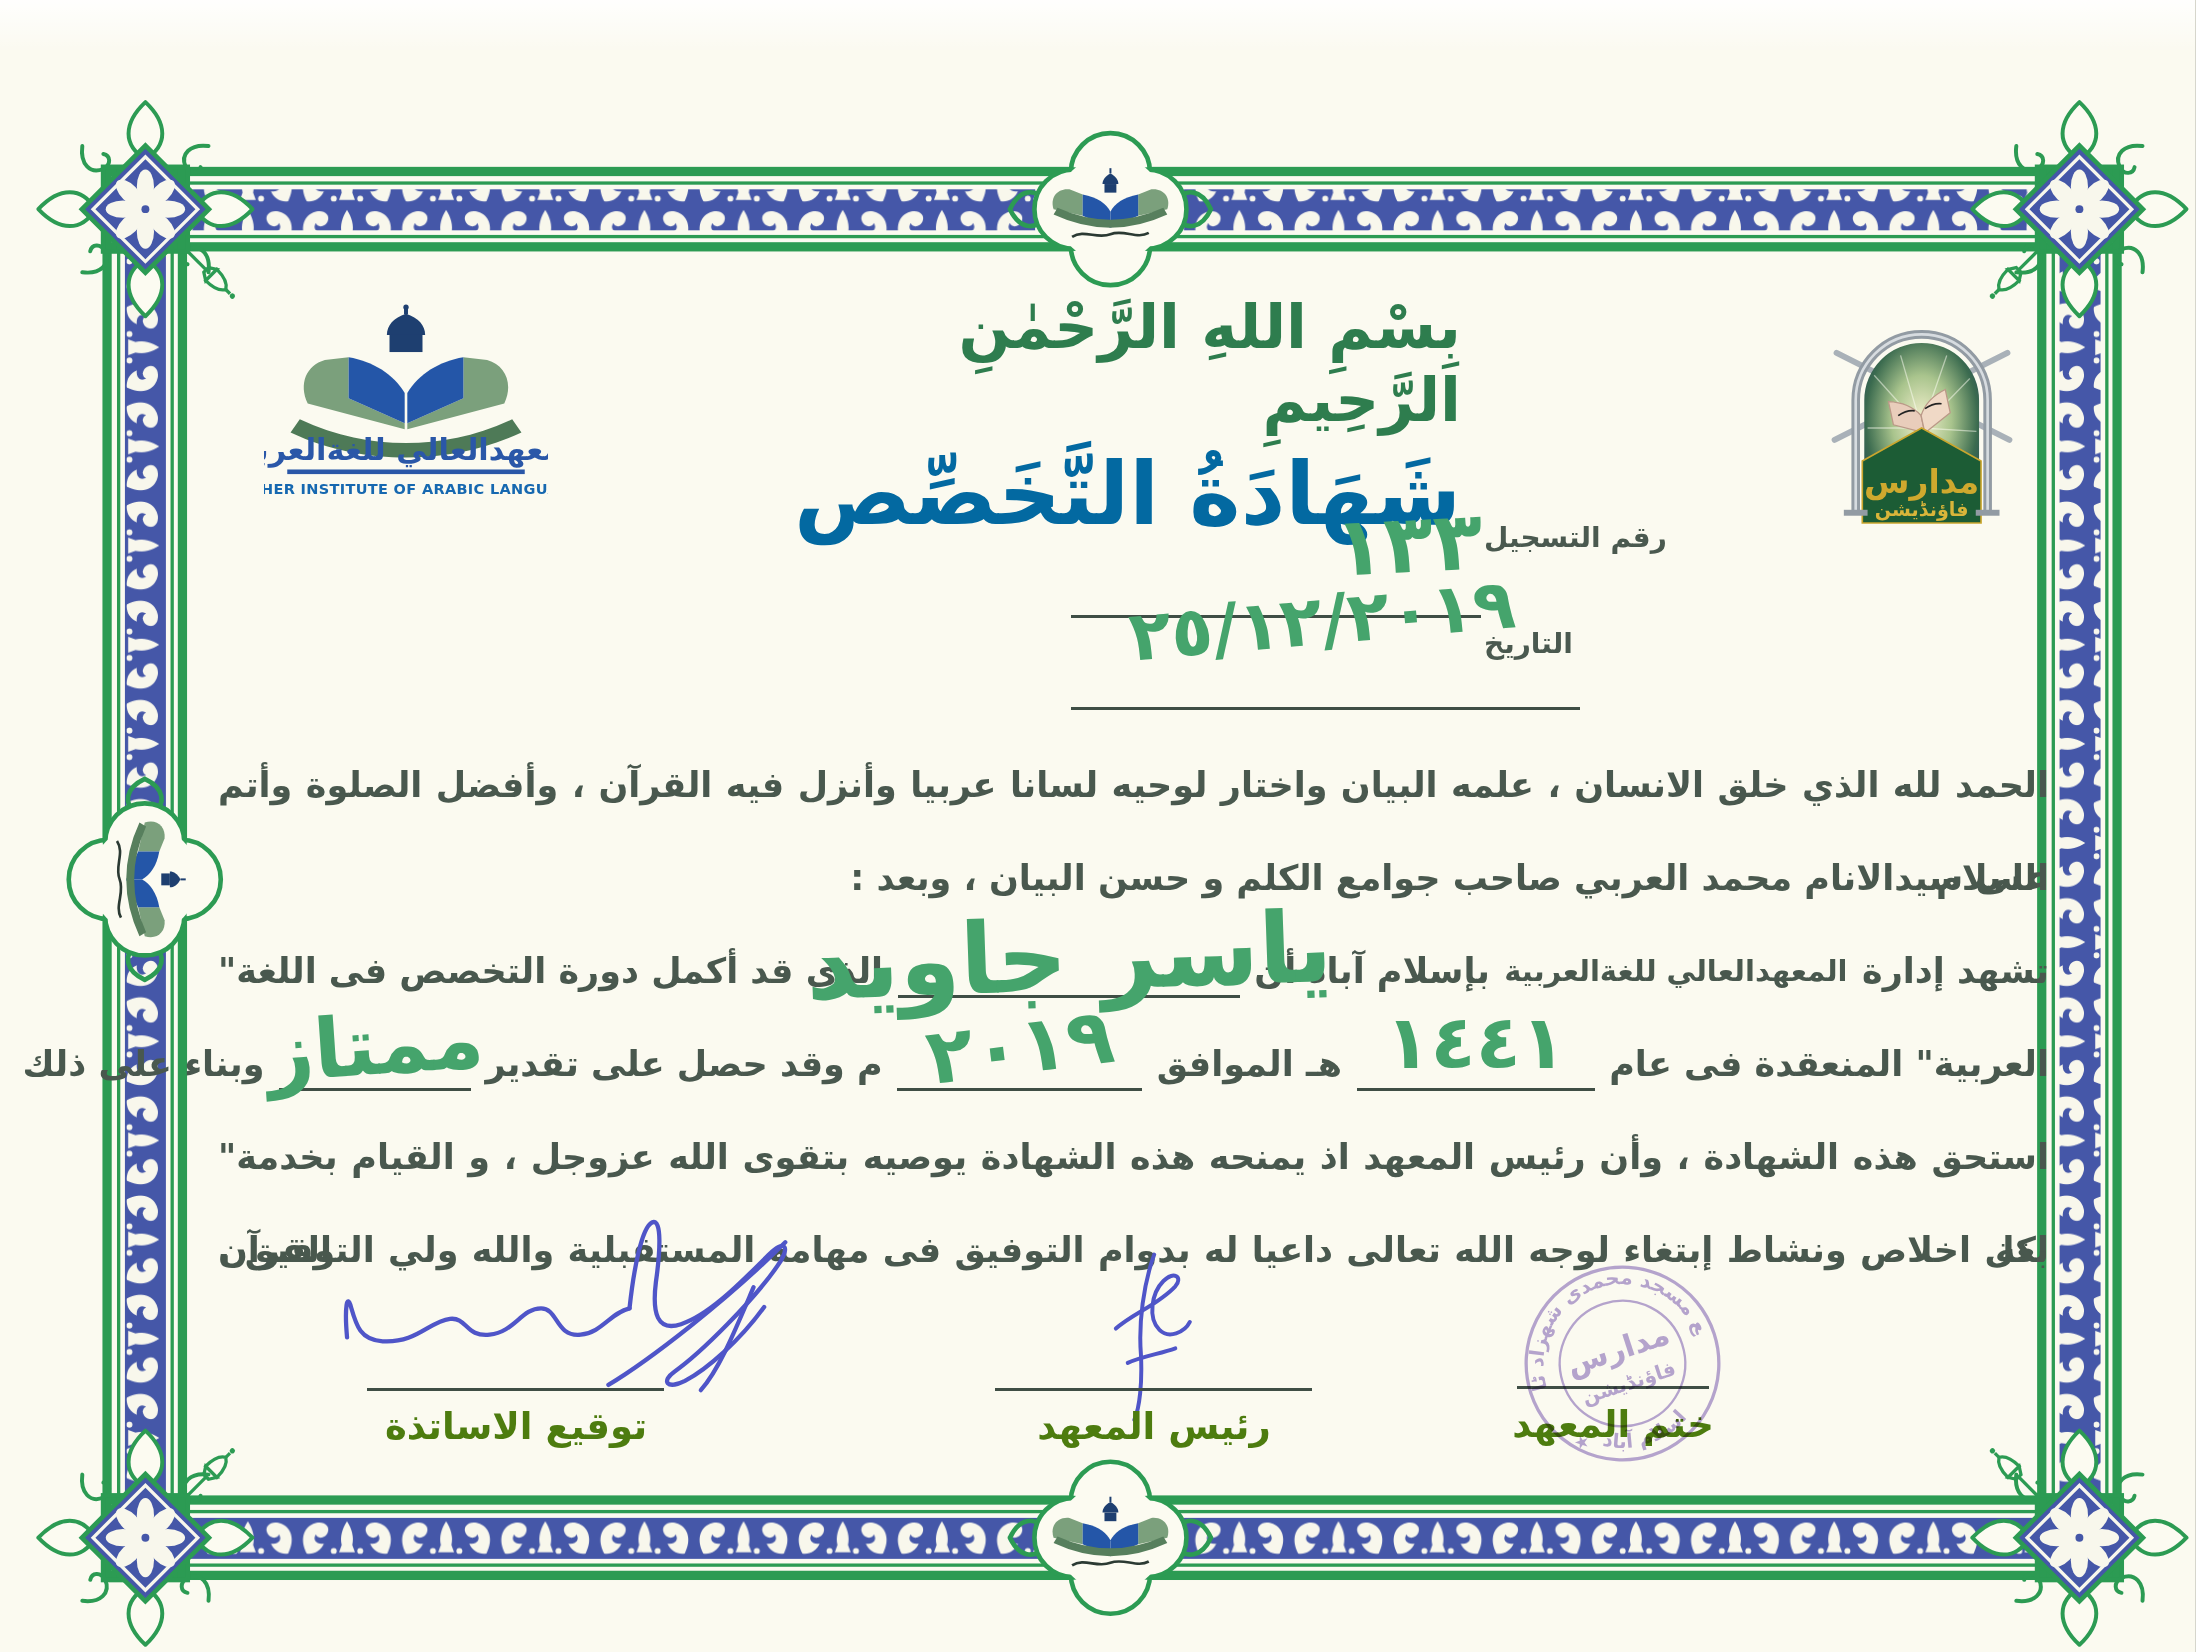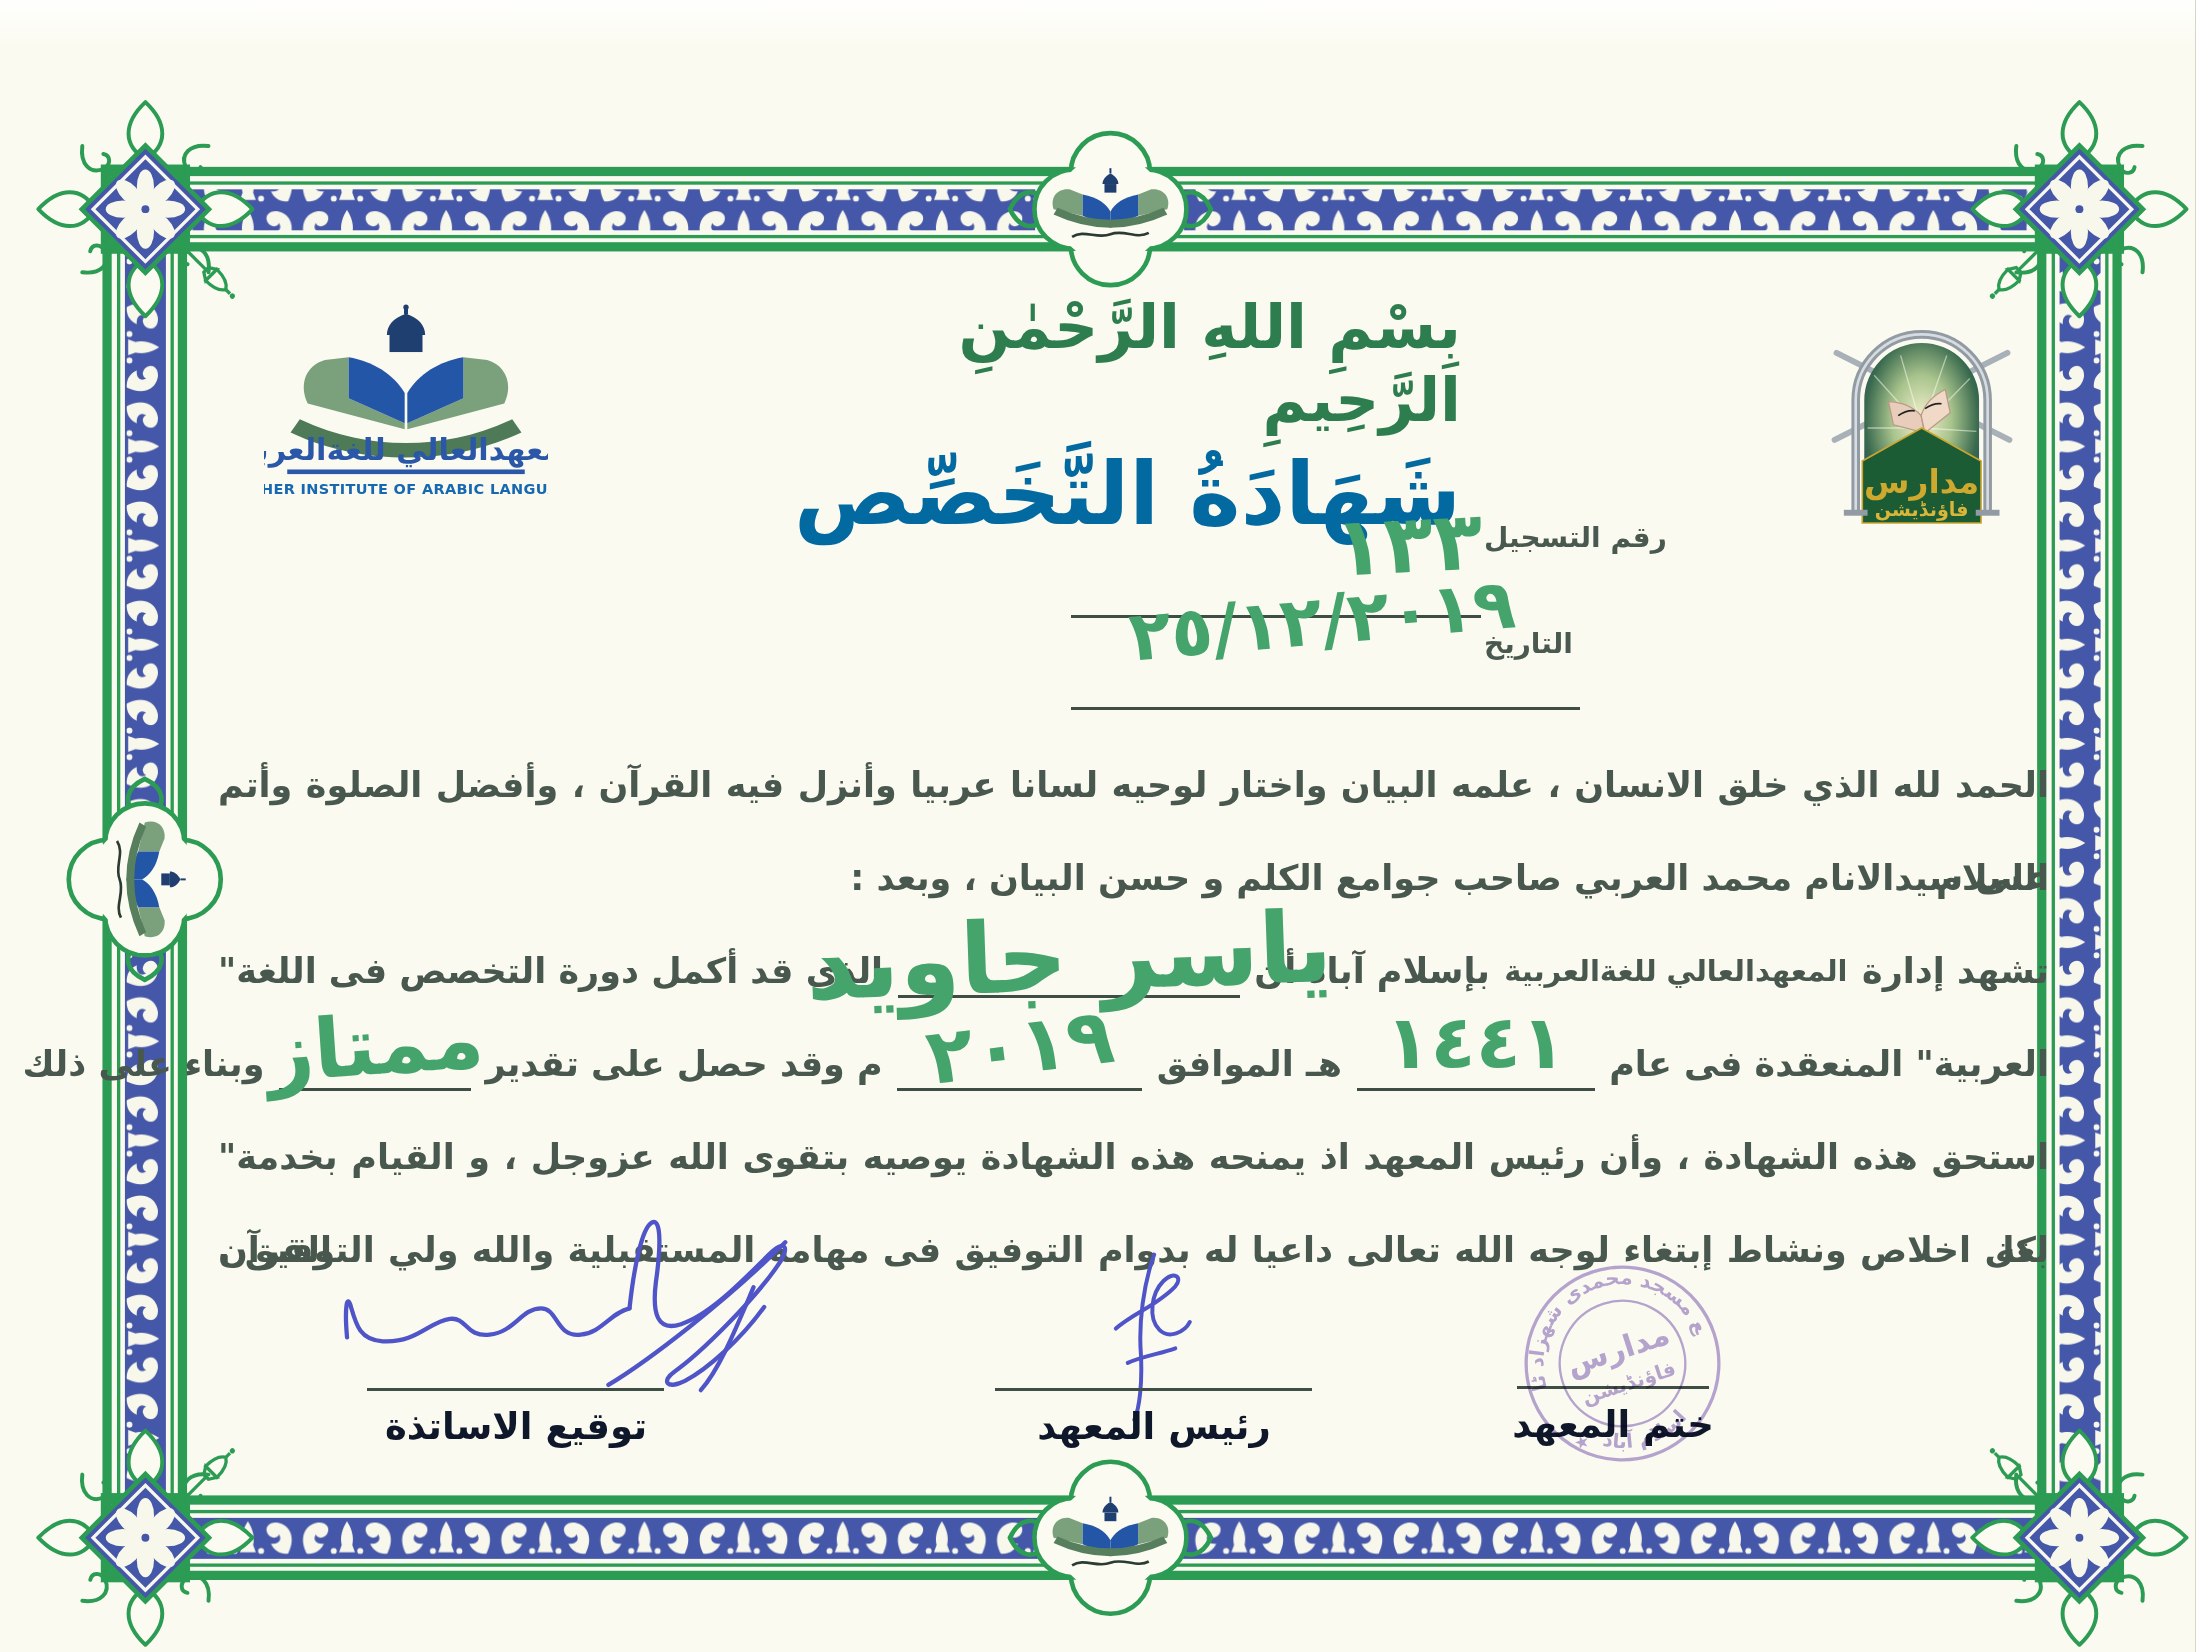--- a/index.html
+++ b/index.html
@@ -45,21 +45,21 @@
   .blank-year{flex:0 0 245px;}
   .blank-grade{flex:0 0 192px;}
   .hand-name{font-size:98px;bottom:-8px !important;transform:translateX(-50%) rotate(-2deg) !important;}
   .hand-hijri{font-size:74px;bottom:-1.3px !important;}
   .hand-year{font-size:77px;bottom:-5.3px !important;transform:translateX(-50%) rotate(-7deg) !important;}
   .hand-grade{font-size:82px;bottom:-4px !important;transform:translateX(-50%) rotate(-4deg) !important;}
 
   .sig-rule-left{left:367px;top:1388px;width:297px;}
   .sig-rule-center{left:995px;top:1388px;width:317px;}
   .sig-rule-right{left:1517px;top:1386px;width:192px;}
-  .sig-label{position:absolute;font-size:37px;font-weight:700;color:#0f172a;direction:rtl;text-align:center;}
+  .sig-label{position:absolute;font-size:37px;font-weight:700;color:#4d7c0f;direction:rtl;text-align:center;}
   .teachers-label{left:344px;top:1405px;width:344px;}
   .president-label{left:992px;top:1405px;width:324px;}
   .seal-label{left:1494px;top:1403px;width:238px;}
   .sig-ink-left{position:absolute;left:331px;top:1208px;width:502px;height:198px;}
   .sig-ink-center{position:absolute;left:1076px;top:1244px;width:159px;height:185px;}
   .stamp{position:absolute;left:1507px;top:1248px;width:231px;height:231px;opacity:.85;mix-blend-mode:multiply;}
   svg text{font-family:"DejaVu Sans",sans-serif;}
 </style>
 </head>
 <body>

